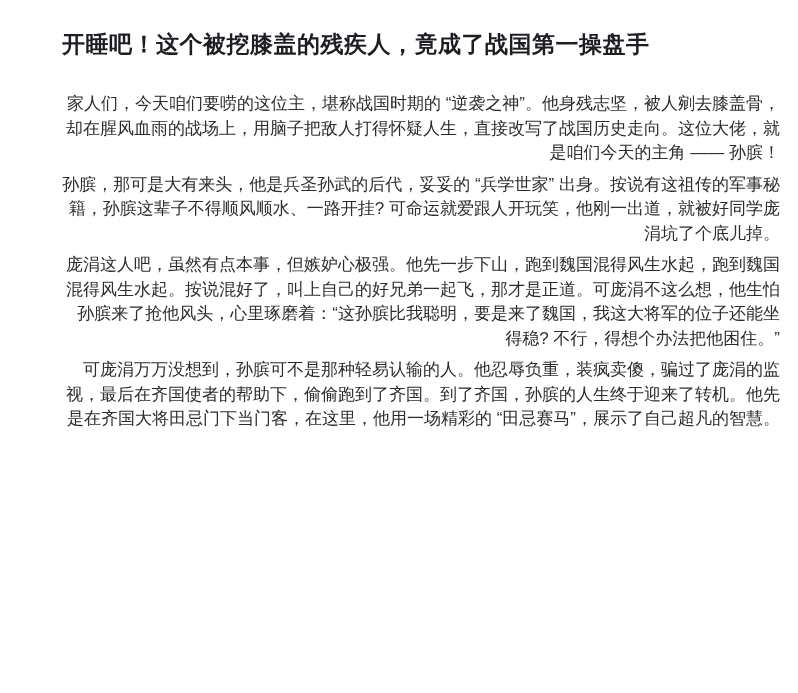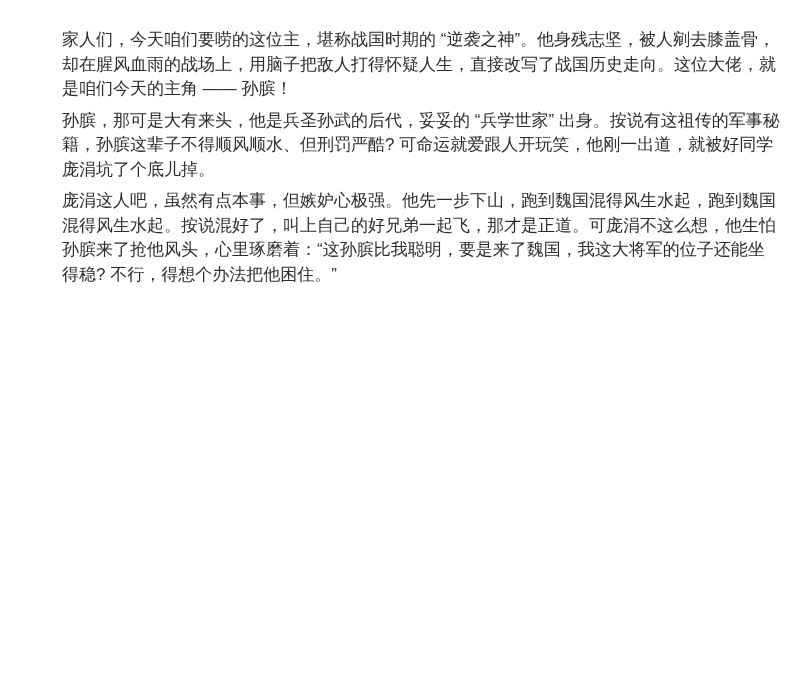--- a/index.html
+++ b/index.html
@@ -24,27 +24,29 @@
     color: #1c1e24;
     line-height: 32px;
     margin: 0 0 32px 0;
     letter-spacing: 0.5px;
   }
   .article-body p {
     font-size: 17px;
     line-height: 24.5px;
     color: #2c2c2c;
     margin: 0 0 7px 0;
-    text-align: left;
+    text-align: right;
     word-break: break-all;
   }
 </style>
 </head>
 <body>
 
 <div class="article">
+  <h1 class="article-title">开睡吧！这个被挖膝盖的残疾人，竟成了战国第一操盘手</h1>
 
   <div class="article-body">
     <p>家人们，今天咱们要唠的这位主，堪称战国时期的 “逆袭之神”。他身残志坚，被人剜去膝盖骨，却在腥风血雨的战场上，用脑子把敌人打得怀疑人生，直接改写了战国历史走向。这位大佬，就是咱们今天的主角 —— 孙膑！</p>
-    <p>孙膑，那可是大有来头，他是兵圣孙武的后代，妥妥的 “兵学世家” 出身。按说有这祖传的军事秘籍，孙膑这辈子不得顺风顺水、但刑罚严酷? 可命运就爱跟人开玩笑，他刚一出道，就被好同学庞涓坑了个底儿掉。</p>
+    <p>孙膑，那可是大有来头，他是兵圣孙武的后代，妥妥的 “兵学世家” 出身。按说有这祖传的军事秘籍，孙膑这辈子不得顺风顺水、一路开挂? 可命运就爱跟人开玩笑，他刚一出道，就被好同学庞涓坑了个底儿掉。</p>
     <p>庞涓这人吧，虽然有点本事，但嫉妒心极强。他先一步下山，跑到魏国混得风生水起，跑到魏国混得风生水起。按说混好了，叫上自己的好兄弟一起飞，那才是正道。可庞涓不这么想，他生怕孙膑来了抢他风头，心里琢磨着：“这孙膑比我聪明，要是来了魏国，我这大将军的位子还能坐得稳? 不行，得想个办法把他困住。”</p>
+    <p>可庞涓万万没想到，孙膑可不是那种轻易认输的人。他忍辱负重，装疯卖傻，骗过了庞涓的监视，最后在齐国使者的帮助下，偷偷跑到了齐国。到了齐国，孙膑的人生终于迎来了转机。他先是在齐国大将田忌门下当门客，在这里，他用一场精彩的 “田忌赛马”，展示了自己超凡的智慧。</p>
   </div>
 </div>
 
 </body></html>

